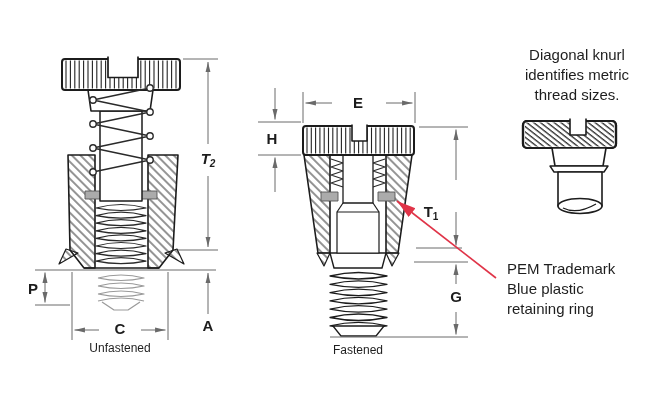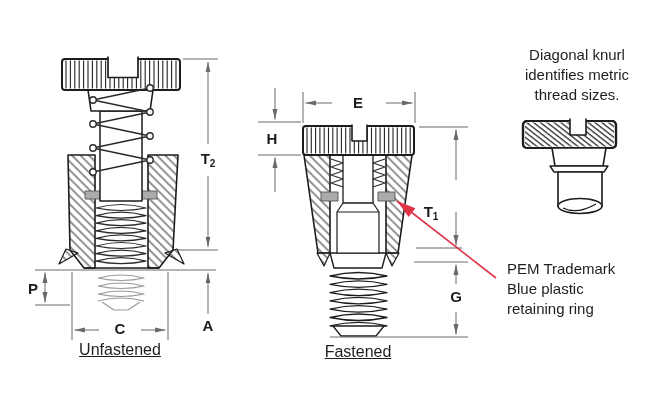--- a/index.html
+++ b/index.html
@@ -5,21 +5,21 @@
   html,body{margin:0;padding:0;}
   body{
     width:650px;height:414px;position:relative;background:#ffffff;
     font-family:"Liberation Sans",sans-serif;overflow:hidden;
   }
   .stage{position:absolute;left:0;top:0;width:650px;height:414px;}
   svg.artwork{position:absolute;left:0;top:0;}
   .label{position:absolute;color:#1c1c1c;white-space:nowrap;line-height:1;}
   .dim{font-weight:bold;font-size:15px;}
   .dim .subnum{font-size:10px;font-weight:bold;vertical-align:-3px;}
-  .caption{font-size:16px;color:#1e1e1e;text-decoration:underline;}
+  .caption{font-size:12px;color:#1e1e1e;}
   .note{font-size:15px;line-height:20px;color:#1e1e1e;white-space:normal;}
   .center{transform:translateX(-50%);}
 </style>
 </head>
 <body>
 
 <div class="stage">
 
 <svg class="artwork" width="650" height="414" viewBox="0 0 650 414">
   <defs>
@@ -255,21 +255,21 @@
       <line x1="414" y1="262" x2="468" y2="262"></line>
       <line x1="330" y1="337" x2="468" y2="337"></line>
       <line x1="456" y1="284" x2="456" y2="264.5" marker-end="url(#dimArrow)"></line>
       <line x1="456" y1="312" x2="456" y2="334.5" marker-end="url(#dimArrow)"></line>
     </g>
   </g>
 
   <line x1="496" y1="278" x2="397" y2="201" stroke="#e03448" stroke-width="1.6" marker-end="url(#redArrow)"></line>
 </svg>
 
-<div class="label dim center" style="left:208px;top:151px;"><span>T</span><span class="subnum">2</span></div>
+<div class="label dim center" style="left:208px;top:151px;font-style:italic;"><span>T</span><span class="subnum">2</span></div>
 <div class="label dim center" style="left:208px;top:318px;">A</div>
 <div class="label dim center" style="left:33px;top:281px;">P</div>
 <div class="label dim center" style="left:120px;top:321px;">C</div>
 <div class="label dim center" style="left:358px;top:95px;">E</div>
 <div class="label dim center" style="left:272px;top:131px;">H</div>
 <div class="label dim center" style="left:431px;top:188px;margin-top:16px;"><span>T</span><span class="subnum">1</span></div>
 <div class="label dim center" style="left:456px;top:289px;">G</div>
 
 <div class="label caption center" style="left:120px;top:342px;">Unfastened</div>
 <div class="label caption center" style="left:358px;top:344px;text-align:center;">Fastened</div>

